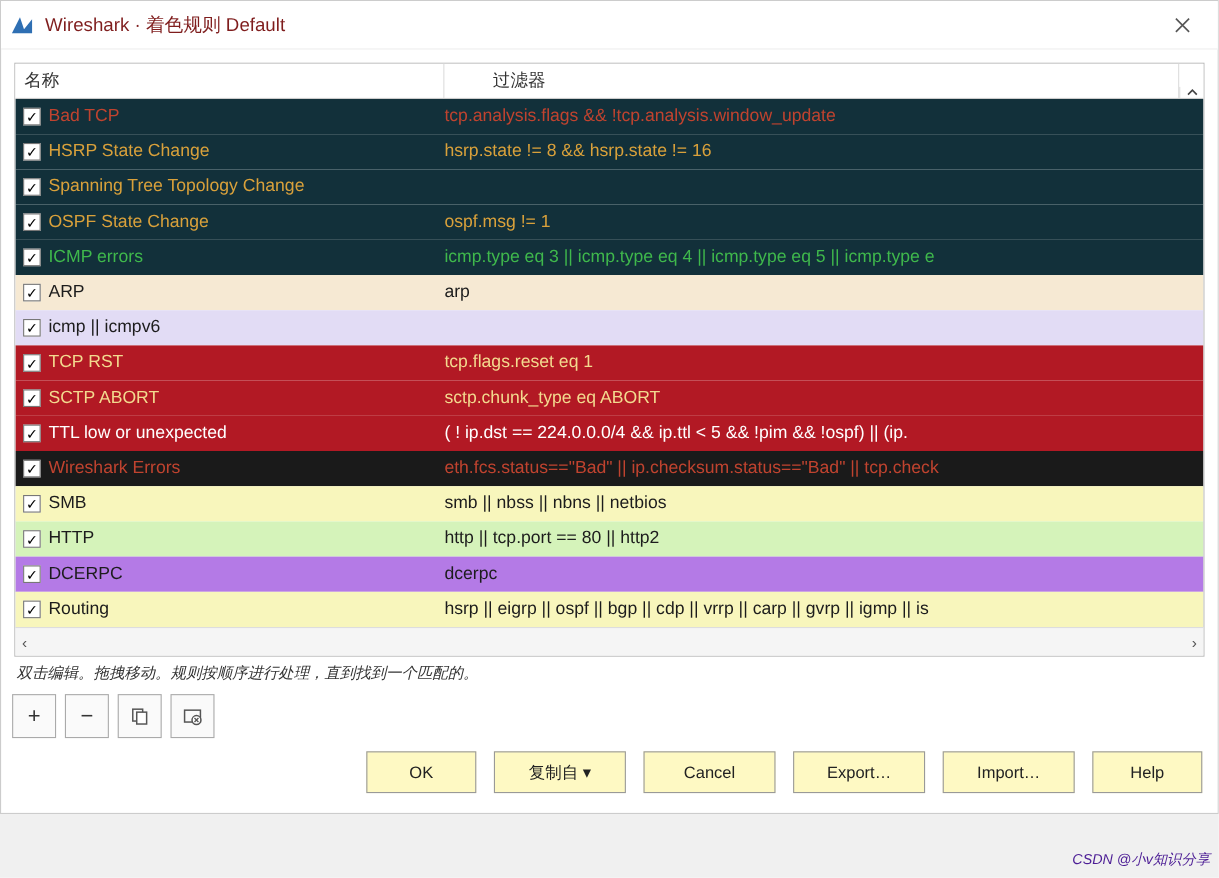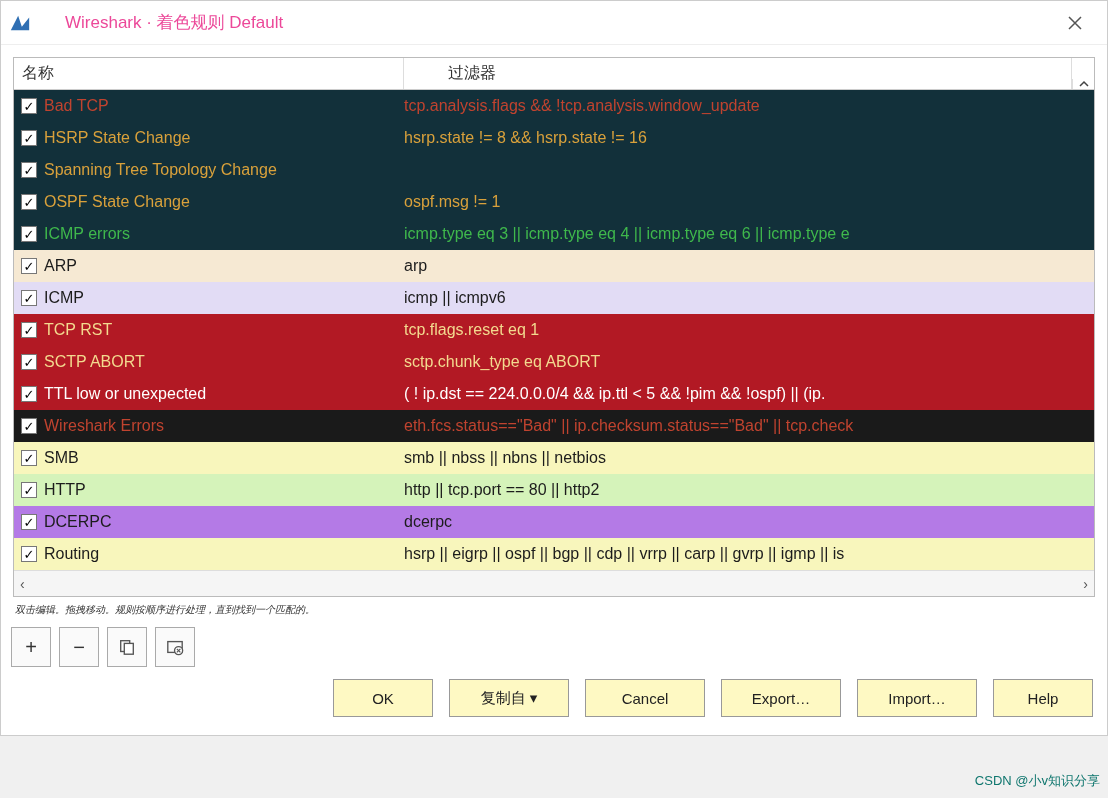--- a/index.html
+++ b/index.html
@@ -29,22 +29,21 @@
     background: #fff;
     border-bottom: 1px solid #eee;
   }
   .titlebar .app-icon {
     width: 22px; height: 22px;
     margin-right: 10px;
     display: inline-flex;
   }
   .titlebar .title {
     font-size: 17px;
-    color: #ec4899;
-    margin-left: 24px;
+    color: #7f1d1d;
   }
   .titlebar .spacer { flex: 1; }
   .titlebar .close {
     width: 48px; height: 40px;
     display:flex; align-items:center; justify-content:center;
     color:#555; font-size:18px;
     cursor:pointer;
   }
   
   .panel-wrap { padding: 12px 12px 0 12px; }
@@ -101,21 +100,21 @@
     border-top:1px solid #ddd;
     background:#f5f5f5;
     padding:0 6px;
     color:#555;
     font-size:14px;
     justify-content:space-between;
   }
   
   .hint {
     font-style:italic;
-    font-size:10px;
+    font-size:14px;
     color:#333;
     padding:6px 14px 10px 14px;
   }
   
   .tool-row {
     display:flex;
     gap:8px;
     padding:0 10px 12px 10px;
   }
   .tool-btn {
@@ -139,21 +138,22 @@
     display:flex; align-items:center; justify-content:center;
     font-size:15px; color:#222;
     cursor:pointer;
     padding:0 14px;
   }
   .btn.small { min-width:100px; }
   .watermark {
     position:absolute;
     right:8px; bottom:8px;
     font-size:13px;
-    color:#0f766e;
+    color:#4c1d95;
+    font-style:italic;
   }
 </style>
 </head>
 <body>
 
 <div class="window">
 
   <div class="titlebar">
     <span class="app-icon">
       <svg viewBox="0 0 24 24" width="22" height="22">
@@ -206,34 +206,33 @@
               <div class="box">✓</div>
             </div>
             <div class="col-name">OSPF State Change</div>
             <div class="col-filter">ospf.msg != 1</div>
           </div>
           <div class="row" style="background: rgb(18, 48, 58); color: rgb(63, 184, 76);">
             <div class="chk">
               <div class="box">✓</div>
             </div>
             <div class="col-name">ICMP errors</div>
-            <div class="col-filter">icmp.type eq 3 || icmp.type eq 4 || icmp.type eq 6 || icmp.type e</div>
+            <div class="col-filter">icmp.type eq 3 || icmp.type eq 4 || icmp.type eq 5 || icmp.type e</div>
           </div>
           <div class="row" style="background: rgb(246, 233, 211); color: rgb(28, 28, 28);">
             <div class="chk">
               <div class="box">✓</div>
             </div>
             <div class="col-name">ARP</div>
             <div class="col-filter">arp</div>
           </div>
           <div class="row" style="background: rgb(226, 220, 245); color: rgb(28, 28, 28);">
             <div class="chk">
               <div class="box">✓</div>
             </div>
-            <div class="col-name">ICMP</div>
             <div class="col-filter">icmp || icmpv6</div>
           </div>
           <div class="row" style="background: rgb(178, 25, 36); color: rgb(243, 218, 143);">
             <div class="chk">
               <div class="box">✓</div>
             </div>
             <div class="col-name">TCP RST</div>
             <div class="col-filter">tcp.flags.reset eq 1</div>
           </div>
           <div class="row" style="background: rgb(178, 25, 36); color: rgb(243, 218, 143);">

